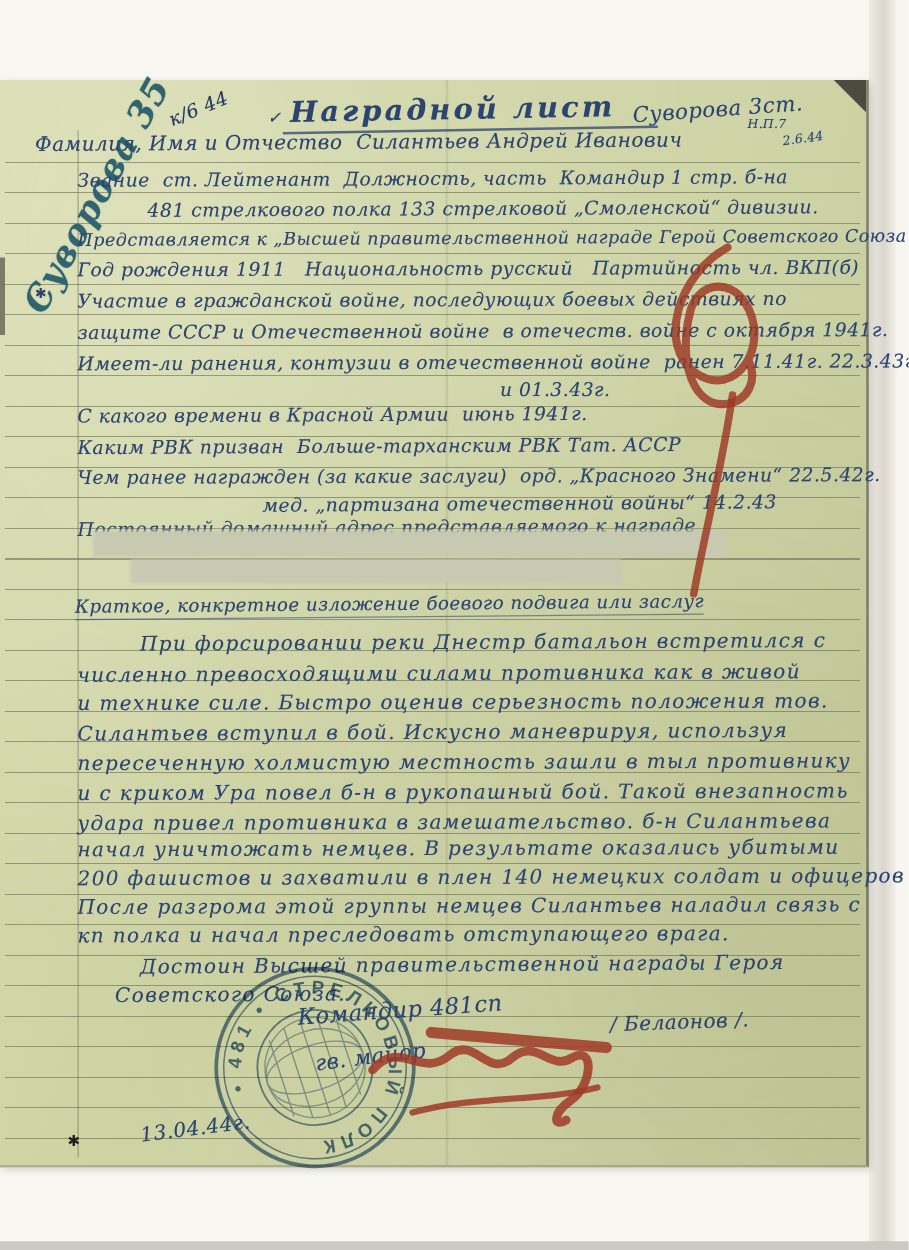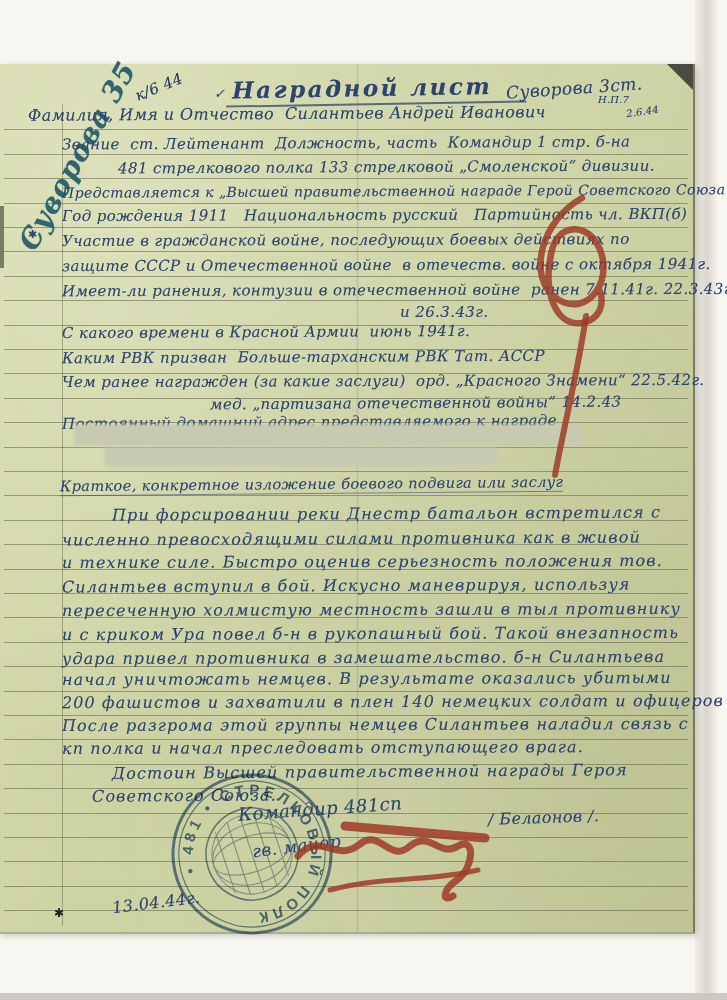--- a/index.html
+++ b/index.html
@@ -76,21 +76,21 @@
   <div class="hand small-note" style="left:626px;top:42px;font-size:10px;transform:rotate(-8deg);">2.6.44</div>
 
   <div class="hand" style="left:28px;top:40px;font-size:16px;transform:rotate(-.4deg);">Фамилия, Имя и Отчество  Силантьев Андрей Иванович</div>
   <div class="hand" style="left:62px;top:70px;transform:rotate(-.3deg);">Звание  ст. Лейтенант  Должность, часть  Командир 1 стр. б-на</div>
   <div class="hand" style="left:118px;top:94px;transform:rotate(-.3deg);">481 стрелкового полка 133 стрелковой „Смоленской“ дивизии.</div>
   <div class="hand" style="left:62px;top:119px;font-size:14px;transform:rotate(-.3deg);">Представляется к „Высшей правительственной награде Герой Советского Союза</div>
   <div class="hand" style="left:62px;top:142px;transform:rotate(-.2deg);">Год рождения 1911   Национальность русский   Партийность чл. ВКП(б)</div>
   <div class="hand" style="left:62px;top:167px;transform:rotate(-.2deg);">Участие в гражданской войне, последующих боевых действиях по</div>
   <div class="hand" style="left:62px;top:192px;transform:rotate(-.2deg);">защите СССР и Отечественной войне  в отечеств. войне с октября 1941г.</div>
   <div class="hand" style="left:62px;top:217px;transform:rotate(-.2deg);">Имеет-ли ранения, контузии в отечественной войне  ранен 7.11.41г. 22.3.43г.</div>
-  <div class="hand" style="left:400px;top:239px;">и 26.3.43г.</div>
+  <div class="hand" style="left:400px;top:239px;">и 01.3.43г.</div>
   <div class="hand" style="left:62px;top:259px;transform:rotate(-.3deg);">С какого времени в Красной Армии  июнь 1941г.</div>
   <div class="hand" style="left:62px;top:284px;transform:rotate(-.3deg);">Каким РВК призван  Больше-тарханским РВК Тат. АССР</div>
   <div class="hand" style="left:62px;top:308px;transform:rotate(-.2deg);">Чем ранее награжден (за какие заслуги)  орд. „Красного Знамени“ 22.5.42г.</div>
   <div class="hand" style="left:210px;top:330px;transform:rotate(-.4deg);">мед. „партизана отечественной войны“ 14.2.43</div>
   <div class="hand" style="left:62px;top:349px;transform:rotate(-.4deg);">Постоянный домашний адрес представляемого к награде</div>
 
   <div class="redact" style="left:75px;top:361px;width:505px;height:20px;"></div>
   <div class="redact" style="left:105px;top:384px;width:392px;height:18px;"></div>
 
   <div class="hand feat-header" style="left:60px;top:412px;font-size:14.5px;transform:rotate(-.5deg);">Краткое, конкретное изложение боевого подвига или заслуг</div>

